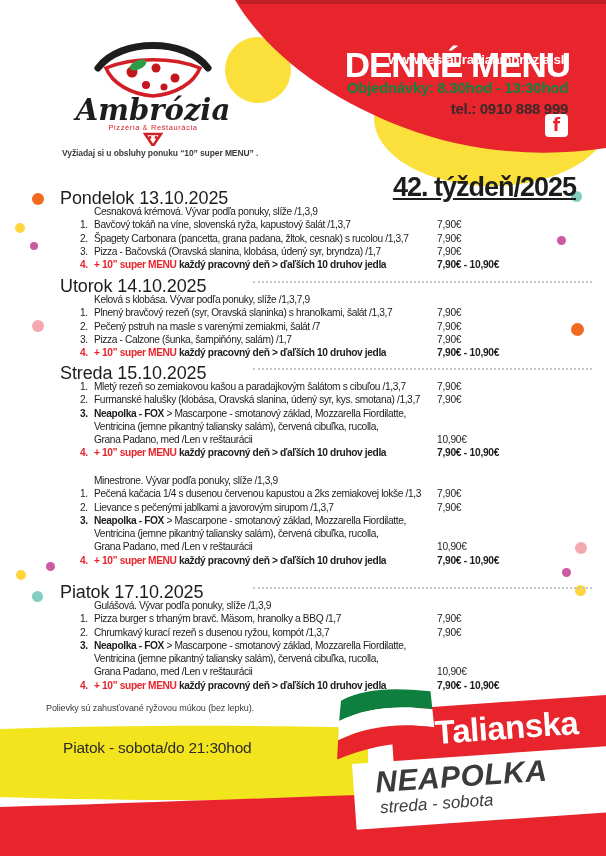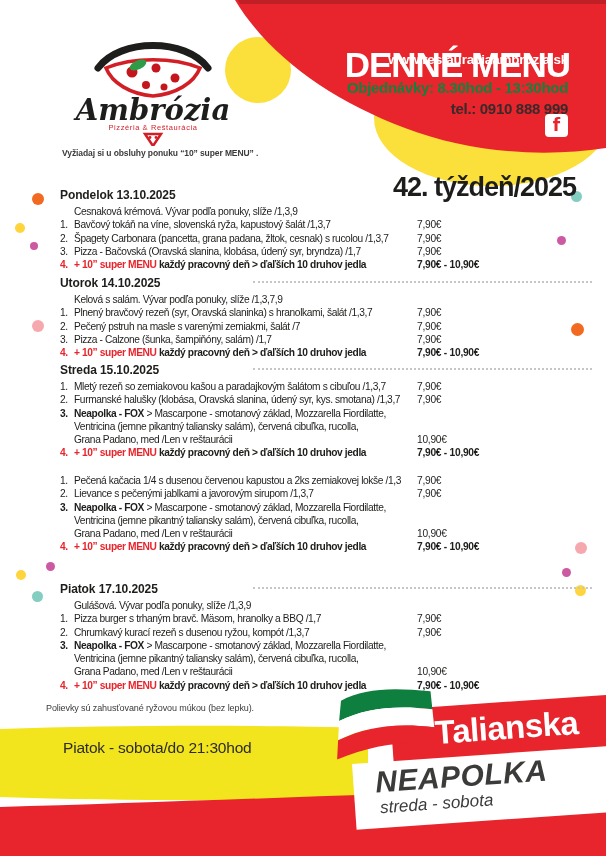--- a/index.html
+++ b/index.html
@@ -16,34 +16,34 @@
   #orders-line{position:absolute;left:300px;top:79px;width:268px;text-align:right;
     color:#15803d;font-weight:bold;font-size:15px;z-index:3;letter-spacing:-0.3px;}
   #phone-line{position:absolute;left:300px;top:100px;width:268px;text-align:right;
     color:#372a2a;font-weight:bold;font-size:15px;z-index:3;letter-spacing:-0.3px;}
   #fb-icon{position:absolute;left:545px;top:114px;width:23px;height:23px;background:#fff;
     border-radius:4px;z-index:3;text-align:center;line-height:23px;
     color:#E8242C;font-weight:bold;font-size:17px;font-family:"DejaVu Sans",sans-serif;cursor:pointer;}
   #logo{position:absolute;left:58px;top:28px;z-index:2;}
   #top-note{position:absolute;left:62px;top:148px;font-size:8.5px;font-weight:bold;color:#3b3b3a;z-index:2;letter-spacing:-0.1px;}
   #week-title{position:absolute;left:320px;top:172px;width:256px;text-align:right;
-    font-size:27px;font-weight:bold;letter-spacing:-1px;z-index:2;color:#1d1d1b;}
+    font-size:27px;font-weight:bold;letter-spacing:-1px;z-index:2;color:#1d1d1b;text-decoration:underline;}
   
   .dot{position:absolute;border-radius:50%;z-index:1;}
   
   #menu-days{position:absolute;inset:0;z-index:2;}
   .day-section{position:absolute;left:60px;width:470px;}
   .day-section:nth-of-type(1){top:188px;}
   .day-section:nth-of-type(2){top:276px;}
   .day-section:nth-of-type(3){top:363px;}
   .day-section:nth-of-type(4){top:471px;}
   .day-section:nth-of-type(5){top:582px;}
-  .day-heading{font-weight:bold;font-size:12px;height:14px;position:relative;letter-spacing:-0.1px;white-space:nowrap;}
+  .day-heading{font-weight:normal;font-size:18px;height:14px;position:relative;letter-spacing:-0.1px;white-space:nowrap;}
   .day-divider{position:absolute;left:193px;right:-62px;top:5px;border-top:2px dotted #c6c6c6;}
-  .day-lines{margin-top:3px;}
+  .day-lines{margin-top:3px;margin-left:20px;}
   .line{position:relative;height:13.3px;line-height:13.3px;font-size:10.2px;
     letter-spacing:-0.38px;white-space:nowrap;}
   .line .num{display:inline-block;width:14px;}
   .soup .num{visibility:hidden;}
   .cont{padding-left:14px;}
   .price{position:absolute;left:357px;top:0;letter-spacing:-0.25px;}
   .bold{font-weight:bold;}
   .red{color:#E8242C;font-weight:bold;}
   .promo{font-weight:bold;}
   
@@ -117,40 +117,41 @@
         <div class="line soup"><span class="num">0.</span><span>Cesnaková krémová. Vývar podľa ponuky, slíže /1,3,9</span></div>
         <div class="line"><span class="num">1.</span><span>Bavčový tokáň na víne, slovenská ryža, kapustový šalát /1,3,7</span><span class="price">7,90€</span></div>
         <div class="line"><span class="num">2.</span><span>Špagety Carbonara (pancetta, grana padana, žltok, cesnak) s rucolou /1,3,7</span><span class="price">7,90€</span></div>
         <div class="line"><span class="num">3.</span><span>Pizza - Bačovská (Oravská slanina, klobása, údený syr, bryndza) /1,7</span><span class="price">7,90€</span></div>
         <div class="line promo"><span class="num red">4.</span><span class="red">+ 10” super MENU</span><span class="bold"> každý pracovný deň &gt; ďaľších 10 druhov jedla</span><span class="price">7,90€ - 10,90€</span></div>
       </div>
     </section>
     <section class="day-section">
       <div class="day-heading">Utorok 14.10.2025<span class="day-divider"></span></div>
       <div class="day-lines">
-        <div class="line soup"><span class="num">0.</span><span>Kelová s salám. Vývar podľa ponuky, slíže /1,3,7,9</span></div>
+        <div class="line soup"><span class="num">0.</span><span>Kelová s klobása. Vývar podľa ponuky, slíže /1,3,7,9</span></div>
         <div class="line"><span class="num">1.</span><span>Plnený bravčový rezeň (syr, Oravská slaninka) s hranolkami, šalát /1,3,7</span><span class="price">7,90€</span></div>
         <div class="line"><span class="num">2.</span><span>Pečený pstruh na masle s varenými zemiakmi, šalát /7</span><span class="price">7,90€</span></div>
         <div class="line"><span class="num">3.</span><span>Pizza - Calzone (šunka, šampiňóny, salám) /1,7</span><span class="price">7,90€</span></div>
         <div class="line promo"><span class="num red">4.</span><span class="red">+ 10” super MENU</span><span class="bold"> každý pracovný deň &gt; ďaľších 10 druhov jedla</span><span class="price">7,90€ - 10,90€</span></div>
       </div>
     </section>
     <section class="day-section">
       <div class="day-heading">Streda 15.10.2025<span class="day-divider"></span></div>
       <div class="day-lines">
         <div class="line"><span class="num">1.</span><span>Mletý rezeň so zemiakovou kašou a paradajkovým šalátom s cibuľou /1,3,7</span><span class="price">7,90€</span></div>
         <div class="line"><span class="num">2.</span><span>Furmanské halušky (klobása, Oravská slanina, údený syr, kys. smotana) /1,3,7</span><span class="price">7,90€</span></div>
         <div class="line"><span class="num bold">3.</span><span class="bold">Neapolka - FOX</span><span> &gt; Mascarpone - smotanový základ, Mozzarella Fiordilatte,</span></div>
         <div class="line cont"><span>Ventricina (jemne pikantný taliansky salám), červená cibuľka, rucolla,</span></div>
         <div class="line cont"><span>Grana Padano, med /Len v reštaurácii</span><span class="price">10,90€</span></div>
         <div class="line promo"><span class="num red">4.</span><span class="red">+ 10” super MENU</span><span class="bold"> každý pracovný deň &gt; ďaľších 10 druhov jedla</span><span class="price">7,90€ - 10,90€</span></div>
       </div>
     </section>
     <section class="day-section">
       <div class="day-lines">
+        <div class="line soup"><span class="num">0.</span><span>Minestrone. Vývar podľa ponuky, slíže /1,3,9</span></div>
         <div class="line"><span class="num">1.</span><span>Pečená kačacia 1/4 s dusenou červenou kapustou a 2ks zemiakovej lokše /1,3</span><span class="price">7,90€</span></div>
         <div class="line"><span class="num">2.</span><span>Lievance s pečenými jablkami a javorovým sirupom /1,3,7</span><span class="price">7,90€</span></div>
         <div class="line"><span class="num bold">3.</span><span class="bold">Neapolka - FOX</span><span> &gt; Mascarpone - smotanový základ, Mozzarella Fiordilatte,</span></div>
         <div class="line cont"><span>Ventricina (jemne pikantný taliansky salám), červená cibuľka, rucolla,</span></div>
         <div class="line cont"><span>Grana Padano, med /Len v reštaurácii</span><span class="price">10,90€</span></div>
         <div class="line promo"><span class="num red">4.</span><span class="red">+ 10” super MENU</span><span class="bold"> každý pracovný deň &gt; ďaľších 10 druhov jedla</span><span class="price">7,90€ - 10,90€</span></div>
       </div>
     </section>
     <section class="day-section">
       <div class="day-heading">Piatok 17.10.2025<span class="day-divider"></span></div>

